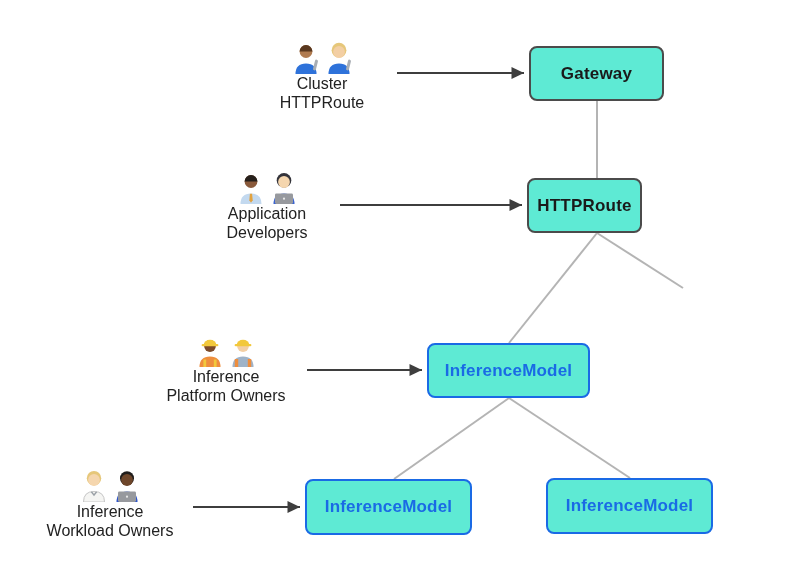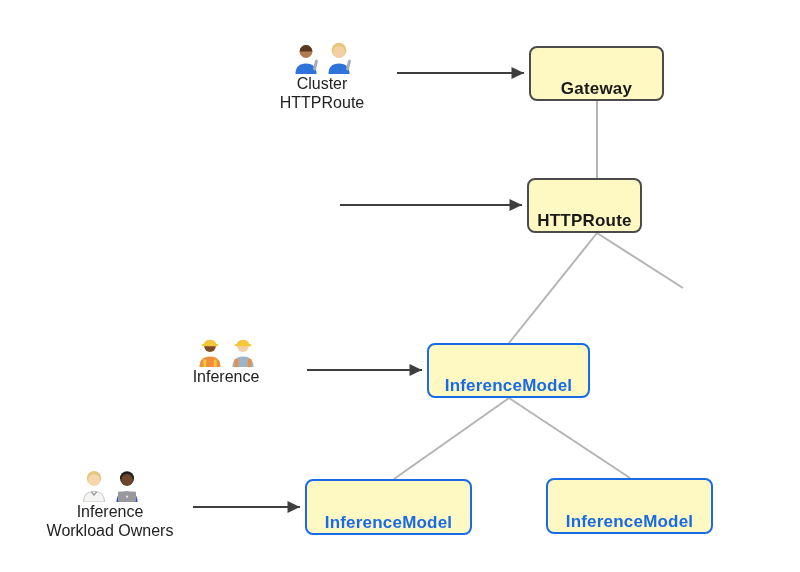--- a/index.html
+++ b/index.html
@@ -26,23 +26,23 @@
     fill: none;
   }
   .arrowline {
     stroke: var(--arrow, #3e3e3e);
     stroke-width: 2;
     fill: none;
   }
   .node {
     position: absolute;
     display: flex;
-    align-items: flex-end;
+    align-items: center;
     justify-content: center;
-    background: #fef9c3;
+    background: #5eead4;
     border-radius: 8px;
     font-size: 17px;
     font-weight: bold;
     letter-spacing: 0.2px;
     box-sizing: border-box;
   }
   .node.core {
     border: 2.5px solid var(--core-border, #4b4b4b);
     color: var(--core-text, #1a1a1a);
   }
@@ -107,20 +107,41 @@
         <path d="M4.5,34 q0,-10.5 10.5,-10.5 q10.5,0 10.5,10.5 z" fill="#2e72da"></path>
         <rect x="23" y="19.5" width="3" height="11" rx="1.5" fill="#a9aeb4" transform="rotate(14 24.5 25)"></rect>
       </svg>
     </div>
     <div class="plabel">
       <div>Cluster</div>
       <div>HTTPRoute</div>
     </div>
   </div>
 
+  <div class="persona" style="left:182px; top:170px;">
+    <div class="pair">
+      <svg width="30" height="34" viewBox="0 0 30 34">
+        <circle cx="15" cy="11.5" r="6.4" fill="#8a5a3b"></circle>
+        <path d="M8.6,11.5 a6.4,6.4 0 0 1 12.8,0 z" fill="#26201c"></path>
+        <path d="M4.5,34 q0,-10.5 10.5,-10.5 q10.5,0 10.5,10.5 z" fill="#c3d9ef"></path>
+        <path d="M13.9,23.7 l2.2,0 l0.6,6.5 l-1.7,2.6 l-1.7,-2.6 z" fill="#e2a23f"></path>
+      </svg>
+      <svg width="30" height="34" viewBox="0 0 30 34">
+        <circle cx="15" cy="10.4" r="7.3" fill="#33333a"></circle>
+        <circle cx="15" cy="12" r="5.9" fill="#f5d6ae"></circle>
+        <path d="M4.5,34 q0,-10.5 10.5,-10.5 q10.5,0 10.5,10.5 z" fill="#3a63cf"></path>
+        <rect x="6" y="23.5" width="18" height="10.5" rx="1.4" fill="#97999e"></rect>
+        <circle cx="15" cy="28.7" r="1.1" fill="#e9e9e9"></circle>
+      </svg>
+    </div>
+    <div class="plabel">
+      <div>Application</div>
+      <div>Developers</div>
+    </div>
+  </div>
 
   <div class="persona" style="left:141px; top:333px;">
     <div class="pair">
       <svg width="30" height="34" viewBox="0 0 30 34">
         <circle cx="15" cy="13" r="5.9" fill="#7c4a2a"></circle>
         <path d="M8.8,11.8 a6.2,5 0 0 1 12.4,0 z" fill="#f2c83b"></path>
         <rect x="6.6" y="11" width="16.8" height="2.3" rx="1.15" fill="#f2c83b"></rect>
         <path d="M4.5,34 q0,-10.5 10.5,-10.5 q10.5,0 10.5,10.5 z" fill="#ee8e3e"></path>
         <rect x="8.4" y="26.5" width="2.8" height="7.5" fill="#f2c83b"></rect>
         <rect x="18.8" y="26.5" width="2.8" height="7.5" fill="#f2c83b"></rect>
@@ -129,20 +150,21 @@
         <circle cx="15" cy="13" r="5.9" fill="#f3cfa4"></circle>
         <path d="M8.8,11.8 a6.2,5 0 0 1 12.4,0 z" fill="#f2c83b"></path>
         <rect x="6.6" y="11" width="16.8" height="2.3" rx="1.15" fill="#f2c83b"></rect>
         <path d="M4.5,34 q0,-10.5 10.5,-10.5 q10.5,0 10.5,10.5 z" fill="#9fb3c8"></path>
         <rect x="6.8" y="26" width="3.4" height="8" fill="#ee8e3e"></rect>
         <rect x="19.8" y="26" width="3.4" height="8" fill="#ee8e3e"></rect>
       </svg>
     </div>
     <div class="plabel">
       <div>Inference</div>
+      <div>Platform Owners</div>
     </div>
   </div>
 
   <div class="persona" style="left:25px; top:468px;">
     <div class="pair">
       <svg width="30" height="34" viewBox="0 0 30 34">
         <circle cx="15" cy="10.2" r="7.2" fill="#e6c77a"></circle>
         <circle cx="15" cy="12" r="5.9" fill="#f5d6ae"></circle>
         <path d="M4.5,34 q0,-10.5 10.5,-10.5 q10.5,0 10.5,10.5 z" fill="#f5f5f3" stroke="#c6c6c6" stroke-width="1"></path>
         <path d="M12.4,23.8 l2.6,3.4 l2.6,-3.4" fill="none" stroke="#9aa0a6" stroke-width="1.4"></path>

